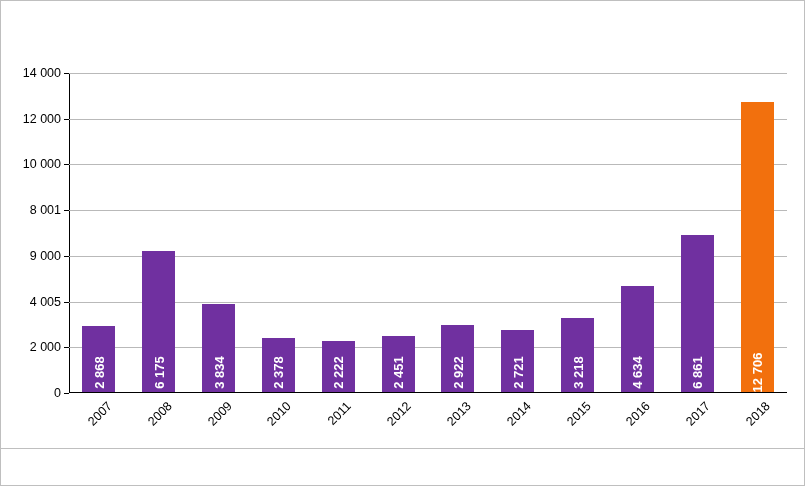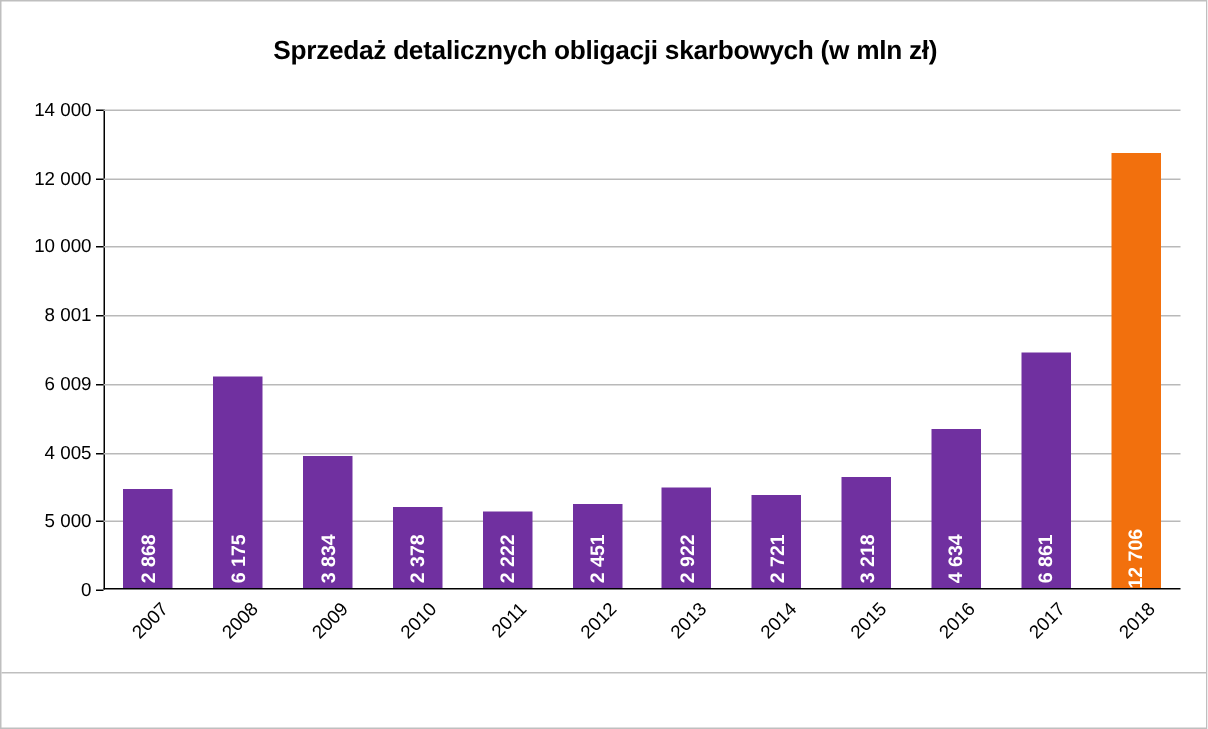--- a/index.html
+++ b/index.html
@@ -148,27 +148,26 @@
     bottom: 36px;
     height: 1px;
     background: #bfbfbf;
   }
 </style>
 </head>
 <body>
 
 <div id="frame">
 
-  <div id="chart-title">Sprzedaż detalicznych obligacji skarbowych (w mln zł)</div>
 
   <div id="ylabels">
       <div class="ytick-label" style="top: 320px;">0</div>
-      <div class="ytick-label" style="top: 274.286px;">5 000</div>
+      <div class="ytick-label" style="top: 274.286px;">2 000</div>
       <div class="ytick-label" style="top: 228.571px;">4 005</div>
-      <div class="ytick-label" style="top: 182.857px;">6 009</div>
+      <div class="ytick-label" style="top: 182.857px;">9 000</div>
       <div class="ytick-label" style="top: 137.143px;">8 001</div>
       <div class="ytick-label" style="top: 91.4286px;">10 000</div>
       <div class="ytick-label" style="top: 45.7143px; padding-left: 27px;">12 000</div>
       <div class="ytick-label" style="top: 0px; padding-left: 46px;">14 000</div>
     </div>
 
   <div id="plot">
     <div class="axis-line" id="y-axis"></div>
     <div class="axis-line" id="x-axis"></div>
   <div class="tickmark" style="top: 320px;"></div>

